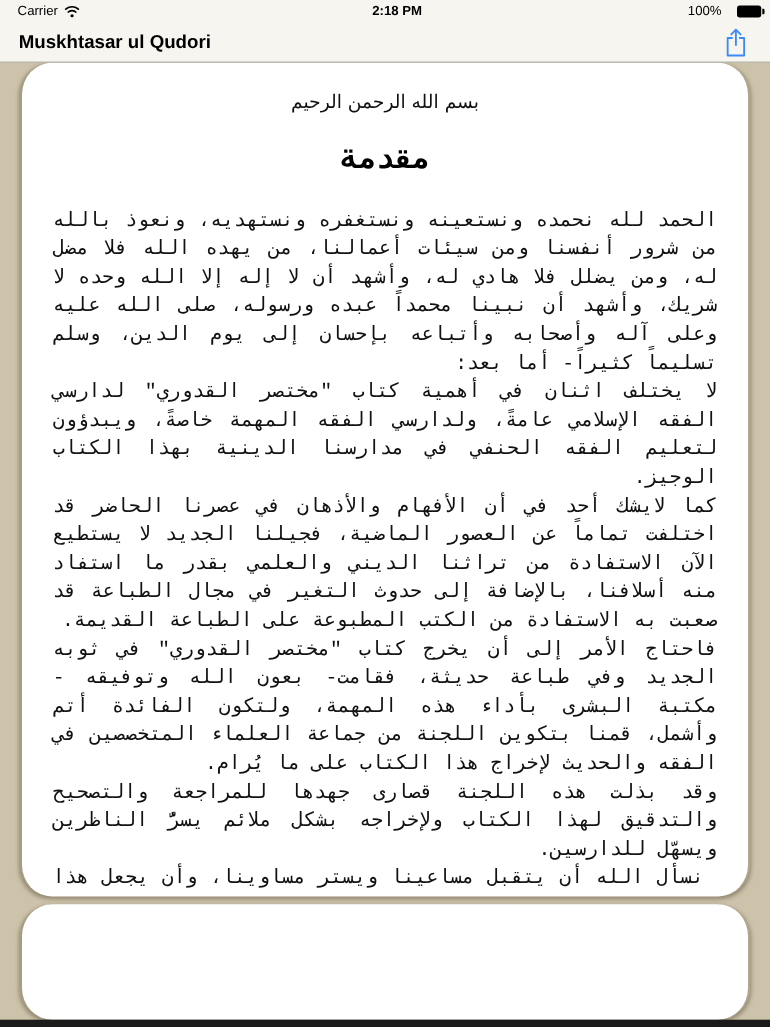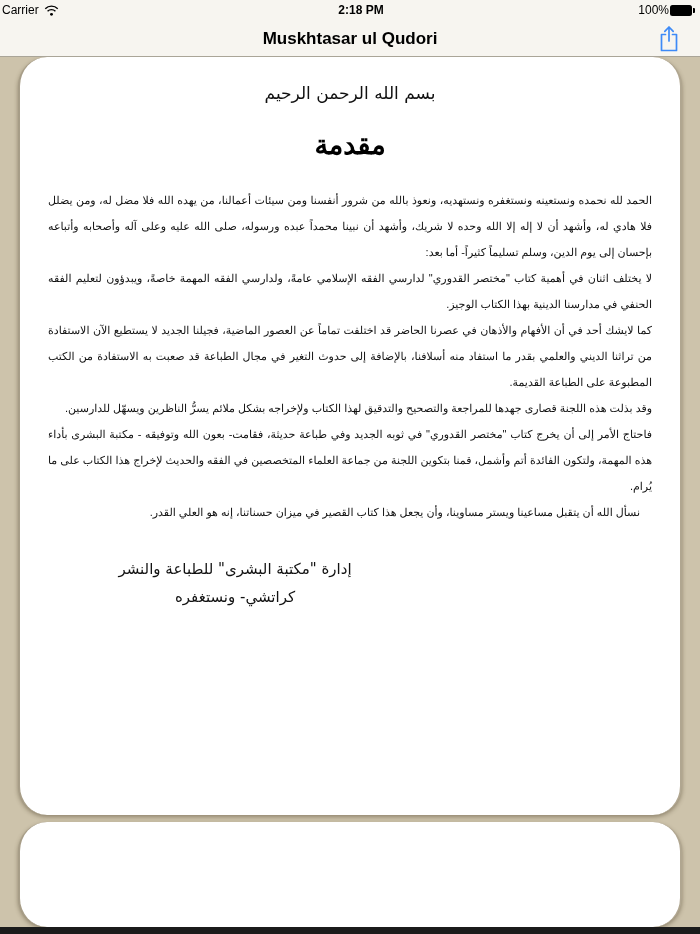--- a/index.html
+++ b/index.html
@@ -7,39 +7,39 @@
   .screen {
     position: relative; width: 700px; height: 934px;
     background: #cdc3ab; overflow: hidden;
   }
   
   .status-bar {
     position: absolute; top: 0; left: 0; width: 700px; height: 20px;
     background: #f7f5f0; display: flex; align-items: center;
     font-size: 12px; color: #000; z-index: 5;
   }
-  .sb-left { position: absolute; left: 2px; display: flex; align-items: center; gap: 5px; justify-content: space-between; }
+  .sb-left { position: absolute; left: 16px; display: flex; align-items: center; gap: 5px; justify-content: space-between; }
   .sb-time { position: absolute; left: 0; right: 0; text-align: center; font-weight: bold; padding-left: 22px; }
-  .sb-right { position: absolute; right: 8px; display: flex; align-items: center; gap: 1px; }
+  .sb-right { position: absolute; right: 8px; display: flex; align-items: center; gap: 14px; }
   .battery-body {
     display: inline-block; width: 22px; height: 11px; background: #000;
     border-radius: 2.5px; position: relative;
   }
   .battery-body::after {
     content: ""; position: absolute; right: -3px; top: 3px;
     width: 2px; height: 5px; background: #000; border-radius: 0 1px 1px 0;
   }
   
   .nav-bar {
     position: absolute; top: 20px; left: 0; width: 700px; height: 37px;
     background: #f7f5f0; border-bottom: 1px solid #aaa598; z-index: 5;
   }
   .nav-title {
-    position: absolute; left: 0; right: 0; top: 9px; text-align: center;
-    font-size: 17px; font-weight: bold; color: #000;
+    position: absolute; left: 0; right: 0; top: 9px; text-align: left;
+    font-size: 17px; font-weight: bold; color: #000; padding-left: 17px;
   }
   .share-button {
     position: absolute; right: 16px; top: 5px; width: 30px; height: 30px;
     background: none; border: none; cursor: pointer; padding: 0;
   }
   
   .page {
     position: absolute; left: 18px; width: 664px; background: #ffffff;
     border-left: 2px solid #a79d87; border-right: 2px solid #b0a690;
     box-shadow: 0 2px 4px rgba(70,58,35,0.45);
@@ -47,26 +47,26 @@
   }
   .page-1 { top: 57px; height: 758px; padding: 20px 28px 0 28px; overflow: hidden; }
   .page-2 { top: 822px; height: 105px; }
   .bismillah {
     text-align: center; direction: rtl;
     font-family: "DejaVu Sans", sans-serif; font-size: 17px; color: #111;
     margin-top: 6px; margin-bottom: 26px;
   }
   .heading {
     text-align: center; direction: rtl;
-    font-family: Liberation Sans, sans-serif; font-size: 27px; font-weight: bold;
+    font-family: Liberation Mono, monospace; font-size: 27px; font-weight: bold;
     color: #000; margin-bottom: 26px;
   }
   .body-text { direction: rtl; }
   .body-text p {
-    font-family: Liberation Sans, sans-serif; font-size: 11px; line-height: 26px;
+    font-family: Liberation Mono, monospace; font-size: 18px; line-height: 26px;
     color: #121212; text-align: justify; text-align-last: right;
   }
   .body-text p.indent { text-indent: 12px; }
   .signature {
     direction: rtl; margin-top: 30px; margin-left: 52px; margin-right: auto;
     width: 270px; text-align: center;
   }
   .signature div {
     font-family: "DejaVu Sans", sans-serif; font-size: 15px; line-height: 28px;
     color: #121212;
@@ -112,22 +112,22 @@
     </button>
   </div>
 
   <div class="page page-1">
     <div class="bismillah">بسم الله الرحمن الرحيم</div>
     <div class="heading">مقدمة</div>
     <div class="body-text">
       <p>الحمد لله نحمده ونستعينه ونستغفره ونستهديه، ونعوذ بالله من شرور أنفسنا ومن سيئات أعمالنا، من يهده الله فلا مضل له، ومن يضلل فلا هادي له، وأشهد أن لا إله إلا الله وحده لا شريك، وأشهد أن نبينا محمداً عبده ورسوله، صلى الله عليه وعلى آله وأصحابه وأتباعه بإحسان إلى يوم الدين، وسلم تسليماً كثيراً- أما بعد:</p>
       <p>لا يختلف اثنان في أهمية كتاب "مختصر القدوري" لدارسي الفقه الإسلامي عامةً، ولدارسي الفقه المهمة خاصةً، ويبدؤون لتعليم الفقه الحنفي في مدارسنا الدينية بهذا الكتاب الوجيز.</p>
       <p>كما لايشك أحد في أن الأفهام والأذهان في عصرنا الحاضر قد اختلفت تماماً عن العصور الماضية، فجيلنا الجديد لا يستطيع الآن الاستفادة من تراثنا الديني والعلمي بقدر ما استفاد منه أسلافنا، بالإضافة إلى حدوث التغير في مجال الطباعة قد صعبت به الاستفادة من الكتب المطبوعة على الطباعة القديمة.</p>
+      <p>فاحتاج الأمر إلى أن يخرج كتاب "مختصر القدوري" في ثوبه الجديد وفي طباعة حديثة، فقامت- بعون الله وتوفيقه - مكتبة البشرى بأداء هذه المهمة، ولتكون الفائدة أتم وأشمل، قمنا بتكوين اللجنة من جماعة العلماء المتخصصين في الفقه والحديث لإخراج هذا الكتاب على ما يُرام.</p>
       <p>وقد بذلت هذه اللجنة قصارى جهدها للمراجعة والتصحيح والتدقيق لهذا الكتاب ولإخراجه بشكل ملائم يسرُّ الناظرين ويسهّل للدارسين.</p>
-      <p>فاحتاج الأمر إلى أن يخرج كتاب "مختصر القدوري" في ثوبه الجديد وفي طباعة حديثة، فقامت- بعون الله وتوفيقه - مكتبة البشرى بأداء هذه المهمة، ولتكون الفائدة أتم وأشمل، قمنا بتكوين اللجنة من جماعة العلماء المتخصصين في الفقه والحديث لإخراج هذا الكتاب على ما يُرام.</p>
       <p class="indent">نسأل الله أن يتقبل مساعينا ويستر مساوينا، وأن يجعل هذا كتاب القصير في ميزان حسناتنا، إنه هو العلي القدر.</p>
     </div>
     <div class="signature">
       <div>إدارة "مكتبة البشرى" للطباعة والنشر</div>
       <div>كراتشي- ونستغفره</div>
     </div>
   </div>
 
   <div class="page page-2"></div>
 

